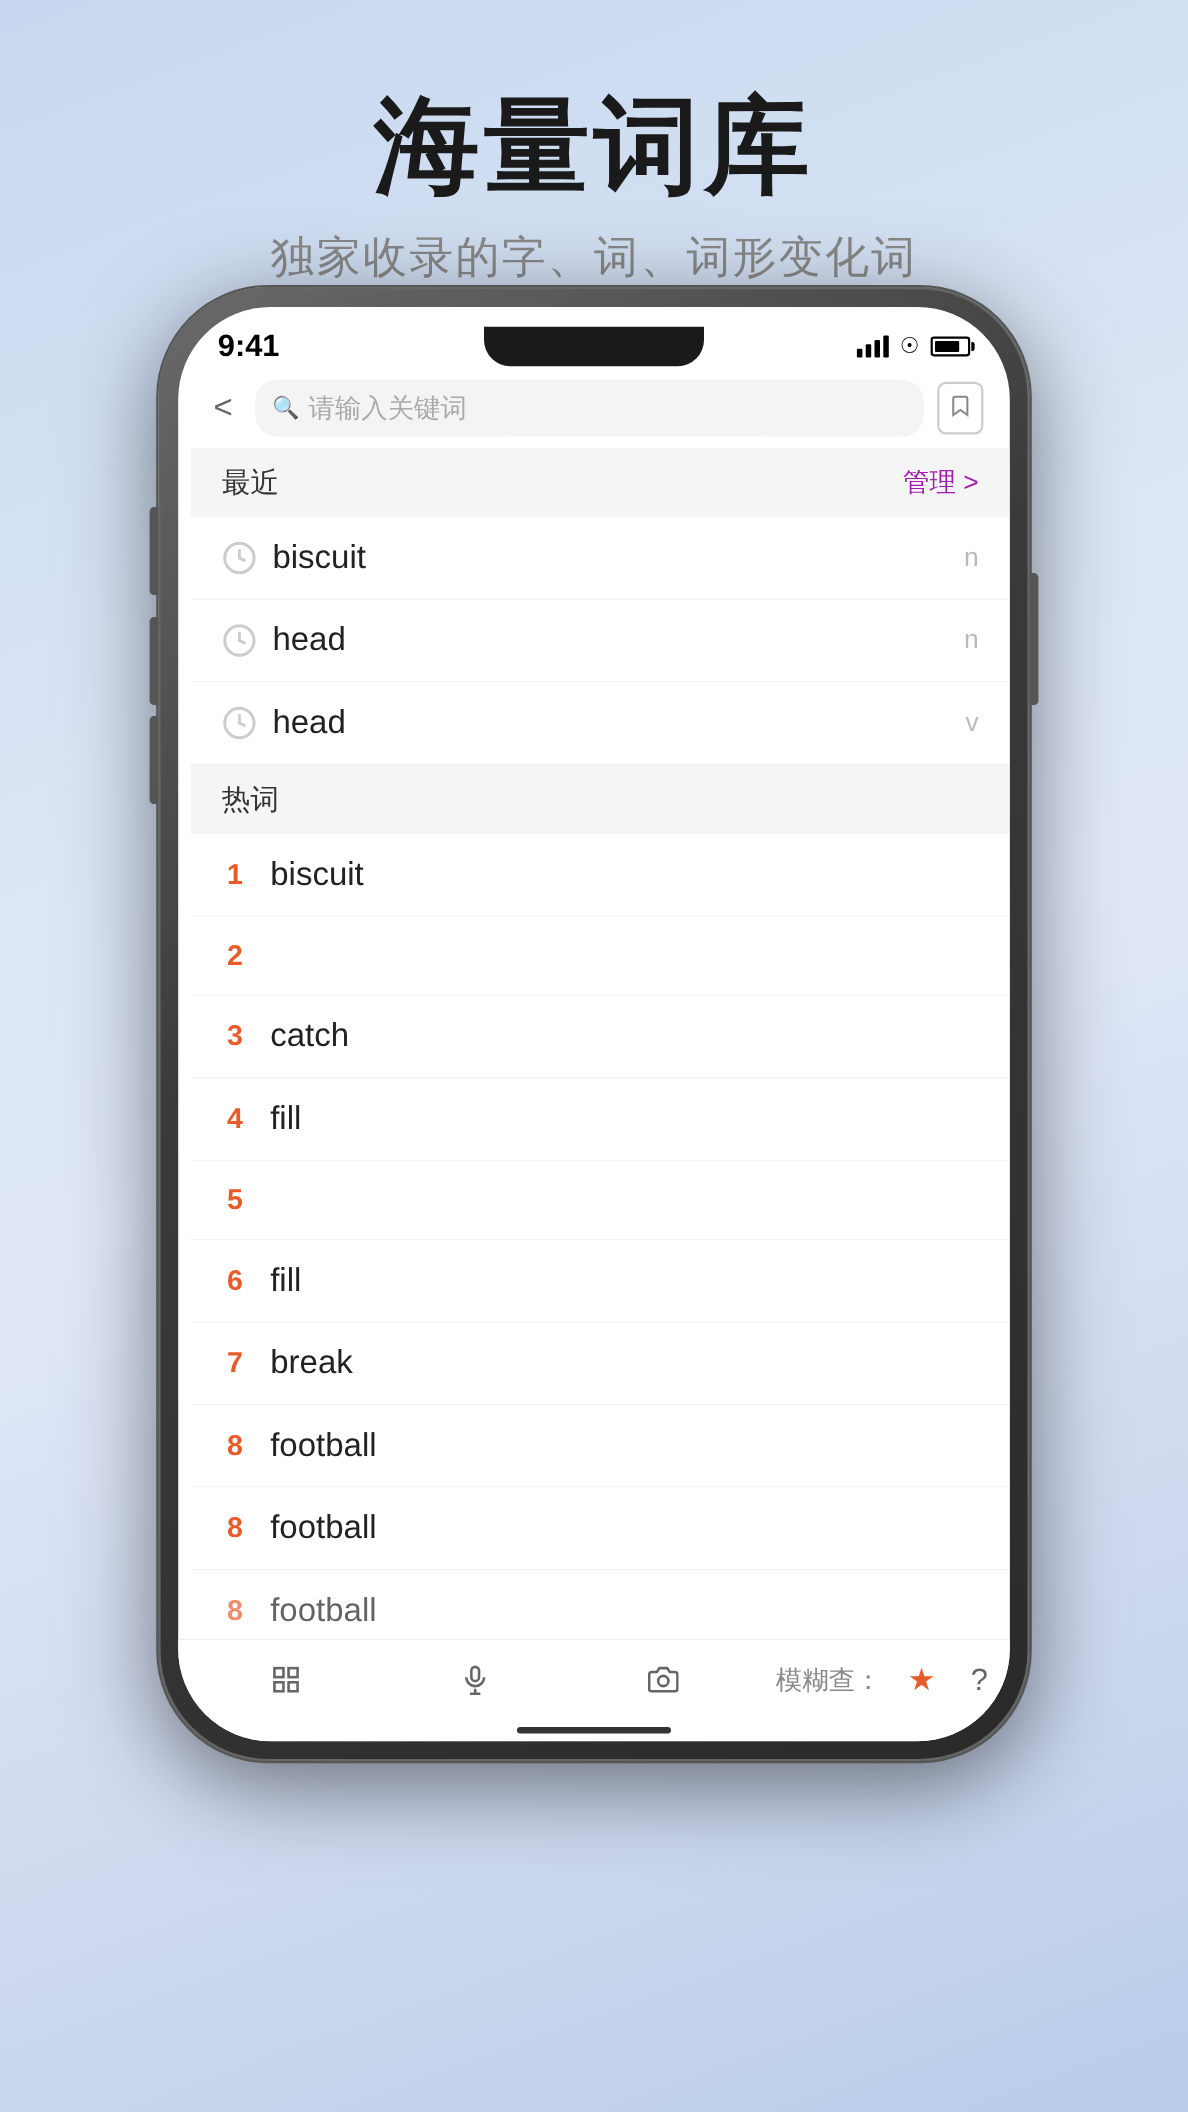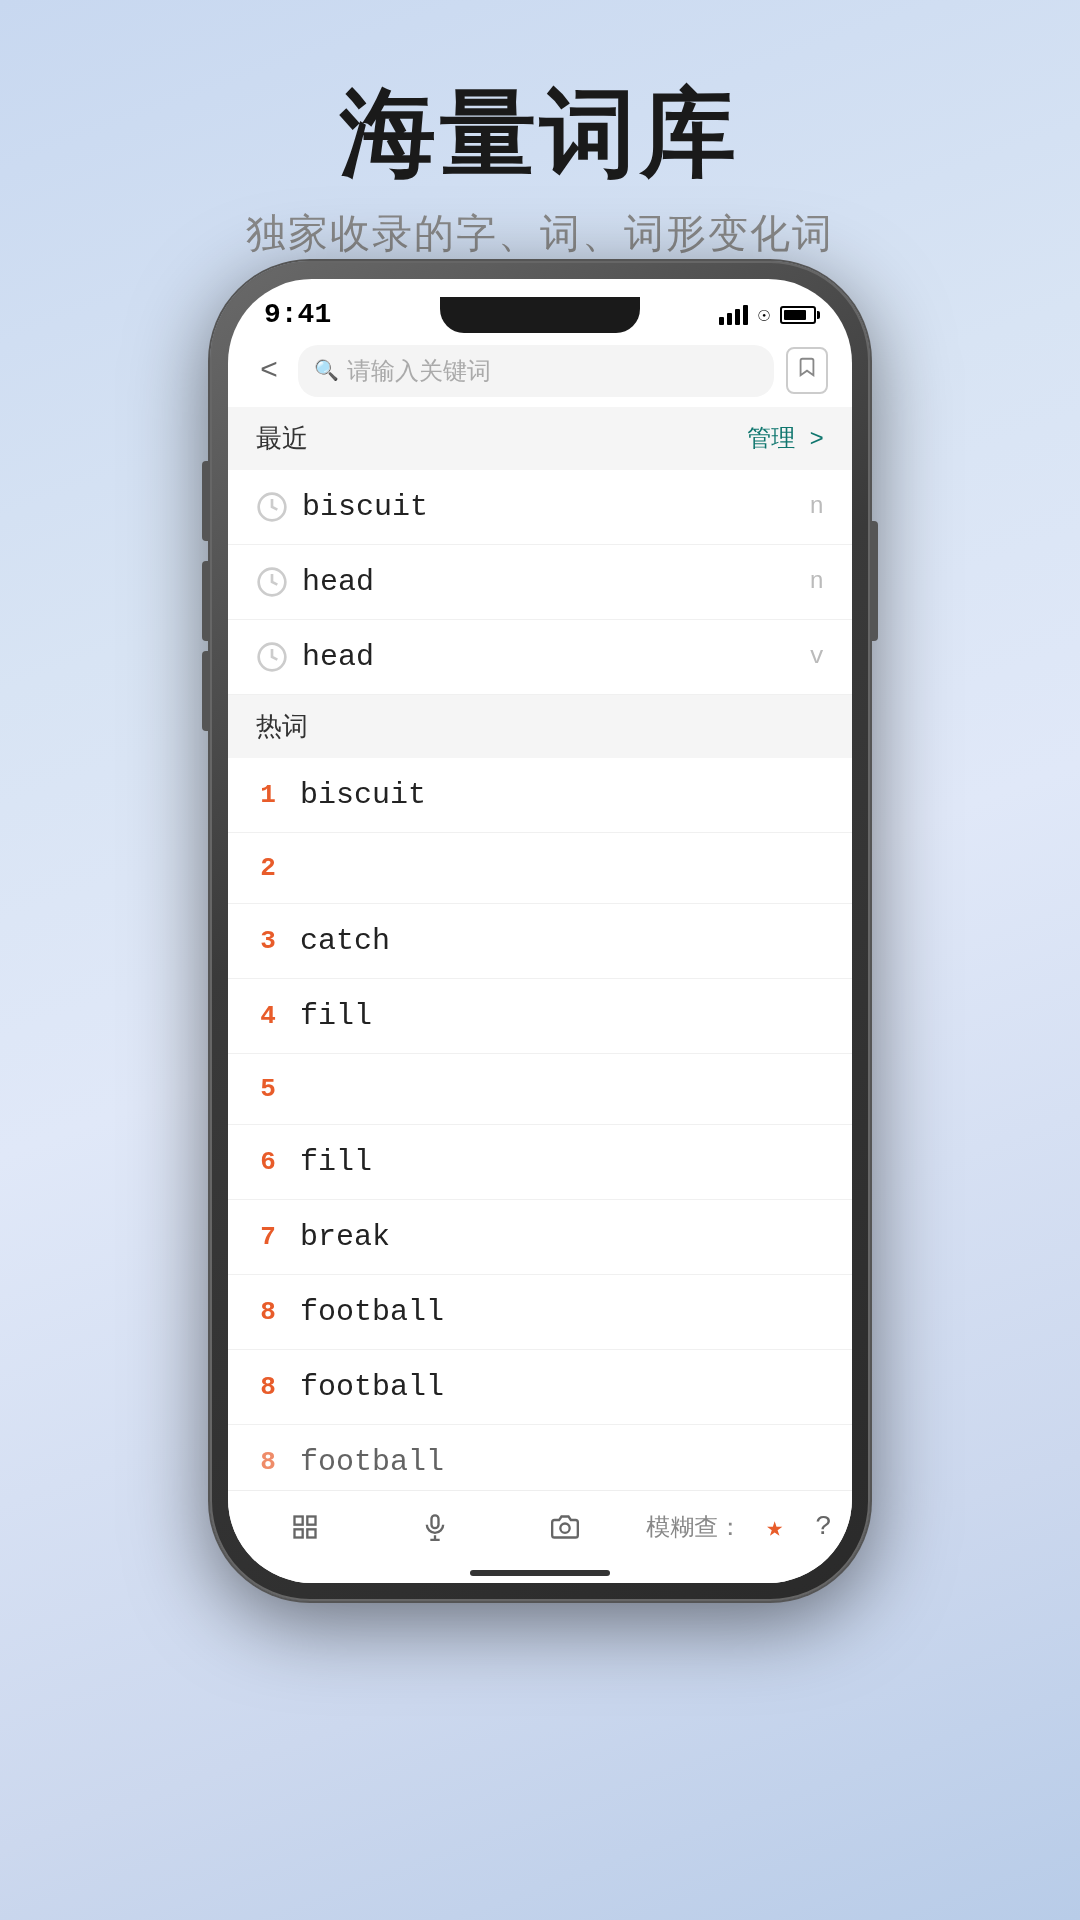--- a/index.html
+++ b/index.html
@@ -31,23 +31,22 @@
 
     .page-subtitle {
       font-size: 40px;
       color: #888;
       margin-top: 20px;
       letter-spacing: 2px;
     }
 
     .phone-wrapper {
       position: relative;
-      width: 660px;
+      width: 792px;
       height: 1340px;
-      font-family: Liberation Mono, monospace;
     }
 
     
     .phone-shell {
       position: absolute;
       top: 0; left: 0; right: 0; bottom: 0;
       background: linear-gradient(145deg, #6a6a6a 0%, #3a3a3a 40%, #2a2a2a 100%);
       border-radius: 100px;
       box-shadow:
         0 0 0 2px #555,
@@ -218,40 +217,41 @@
       border: 2px solid #ccc;
       border-radius: 8px;
       padding: 6px 8px;
     }
 
     
     .content-area {
       flex: 1;
       overflow-y: auto;
       overflow-x: hidden;
+      margin-left: 12px;
     }
 
     
     .section-header {
       display: flex;
       justify-content: space-between;
       align-items: center;
       padding: 14px 28px;
       background: #f5f5f5;
     }
 
     .section-title {
       font-size: 26px;
       color: #333;
       font-weight: 500;
     }
 
     .section-manage {
       font-size: 24px;
-      color: #0f766e;
+      color: #a21caf;
     }
 
     
     .list-item {
       display: flex;
       align-items: center;
       padding: 20px 28px;
       border-bottom: 1px solid #f0f0f0;
       background: #fff;
     }

